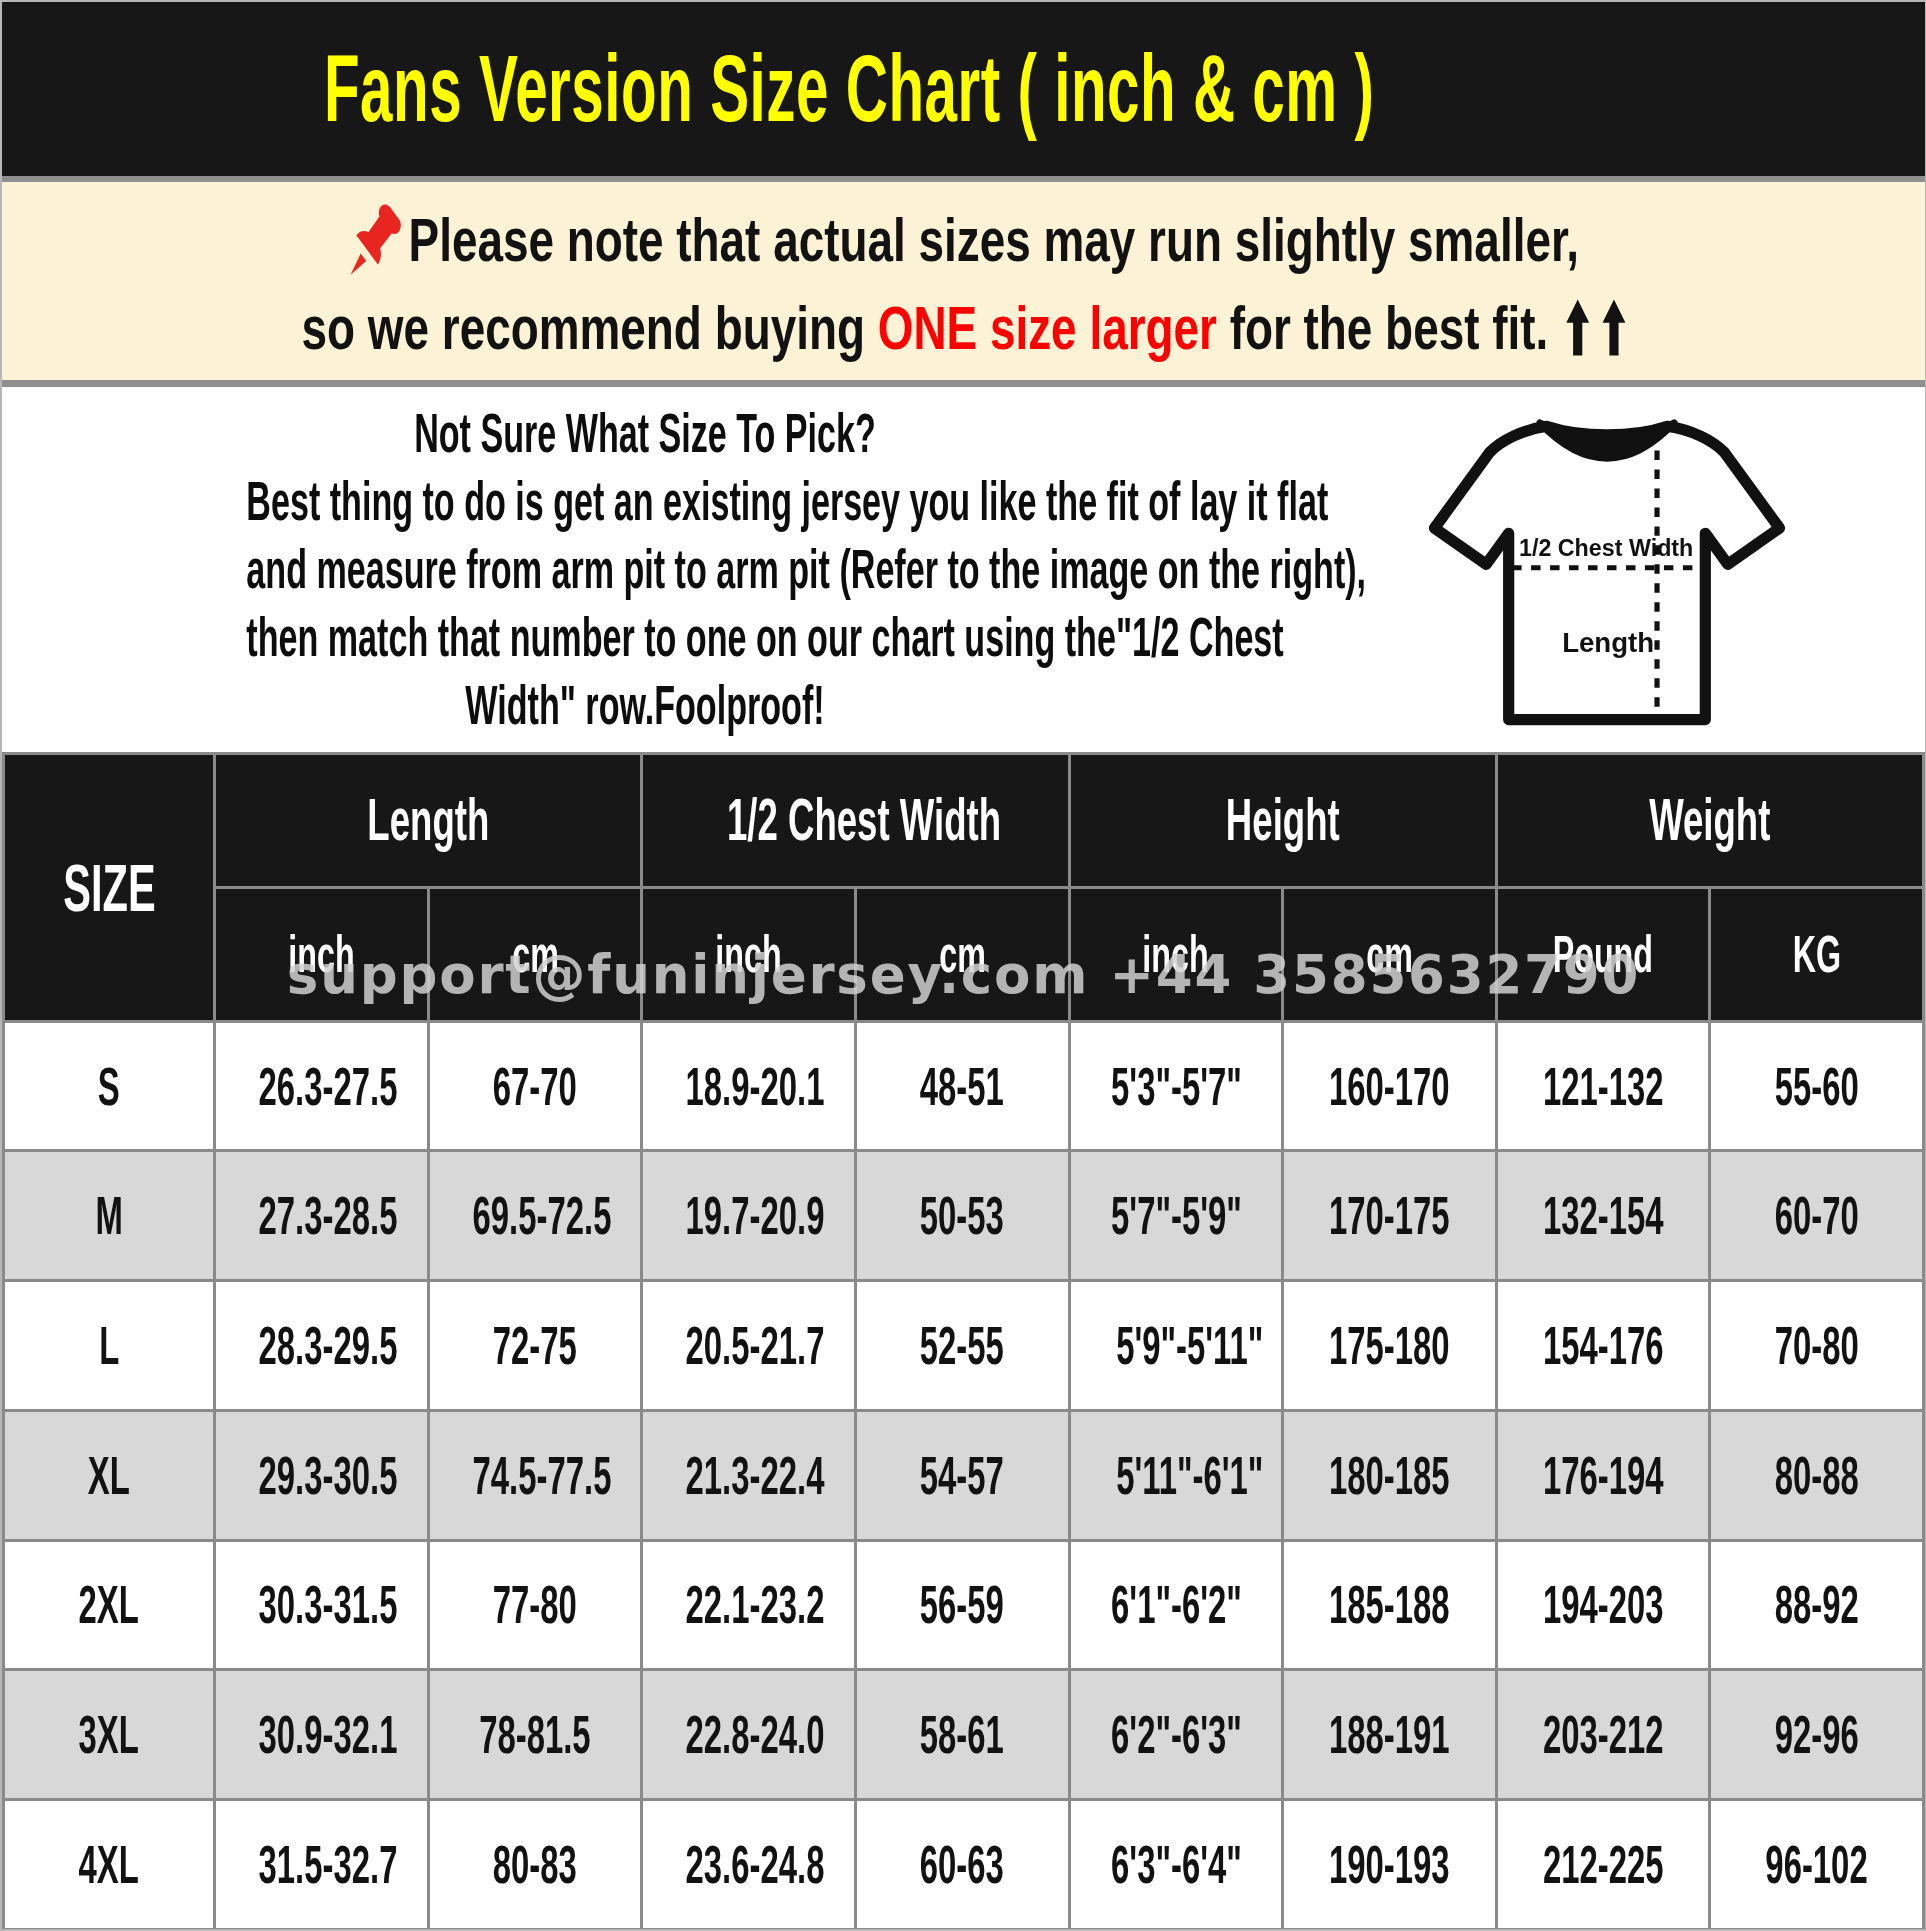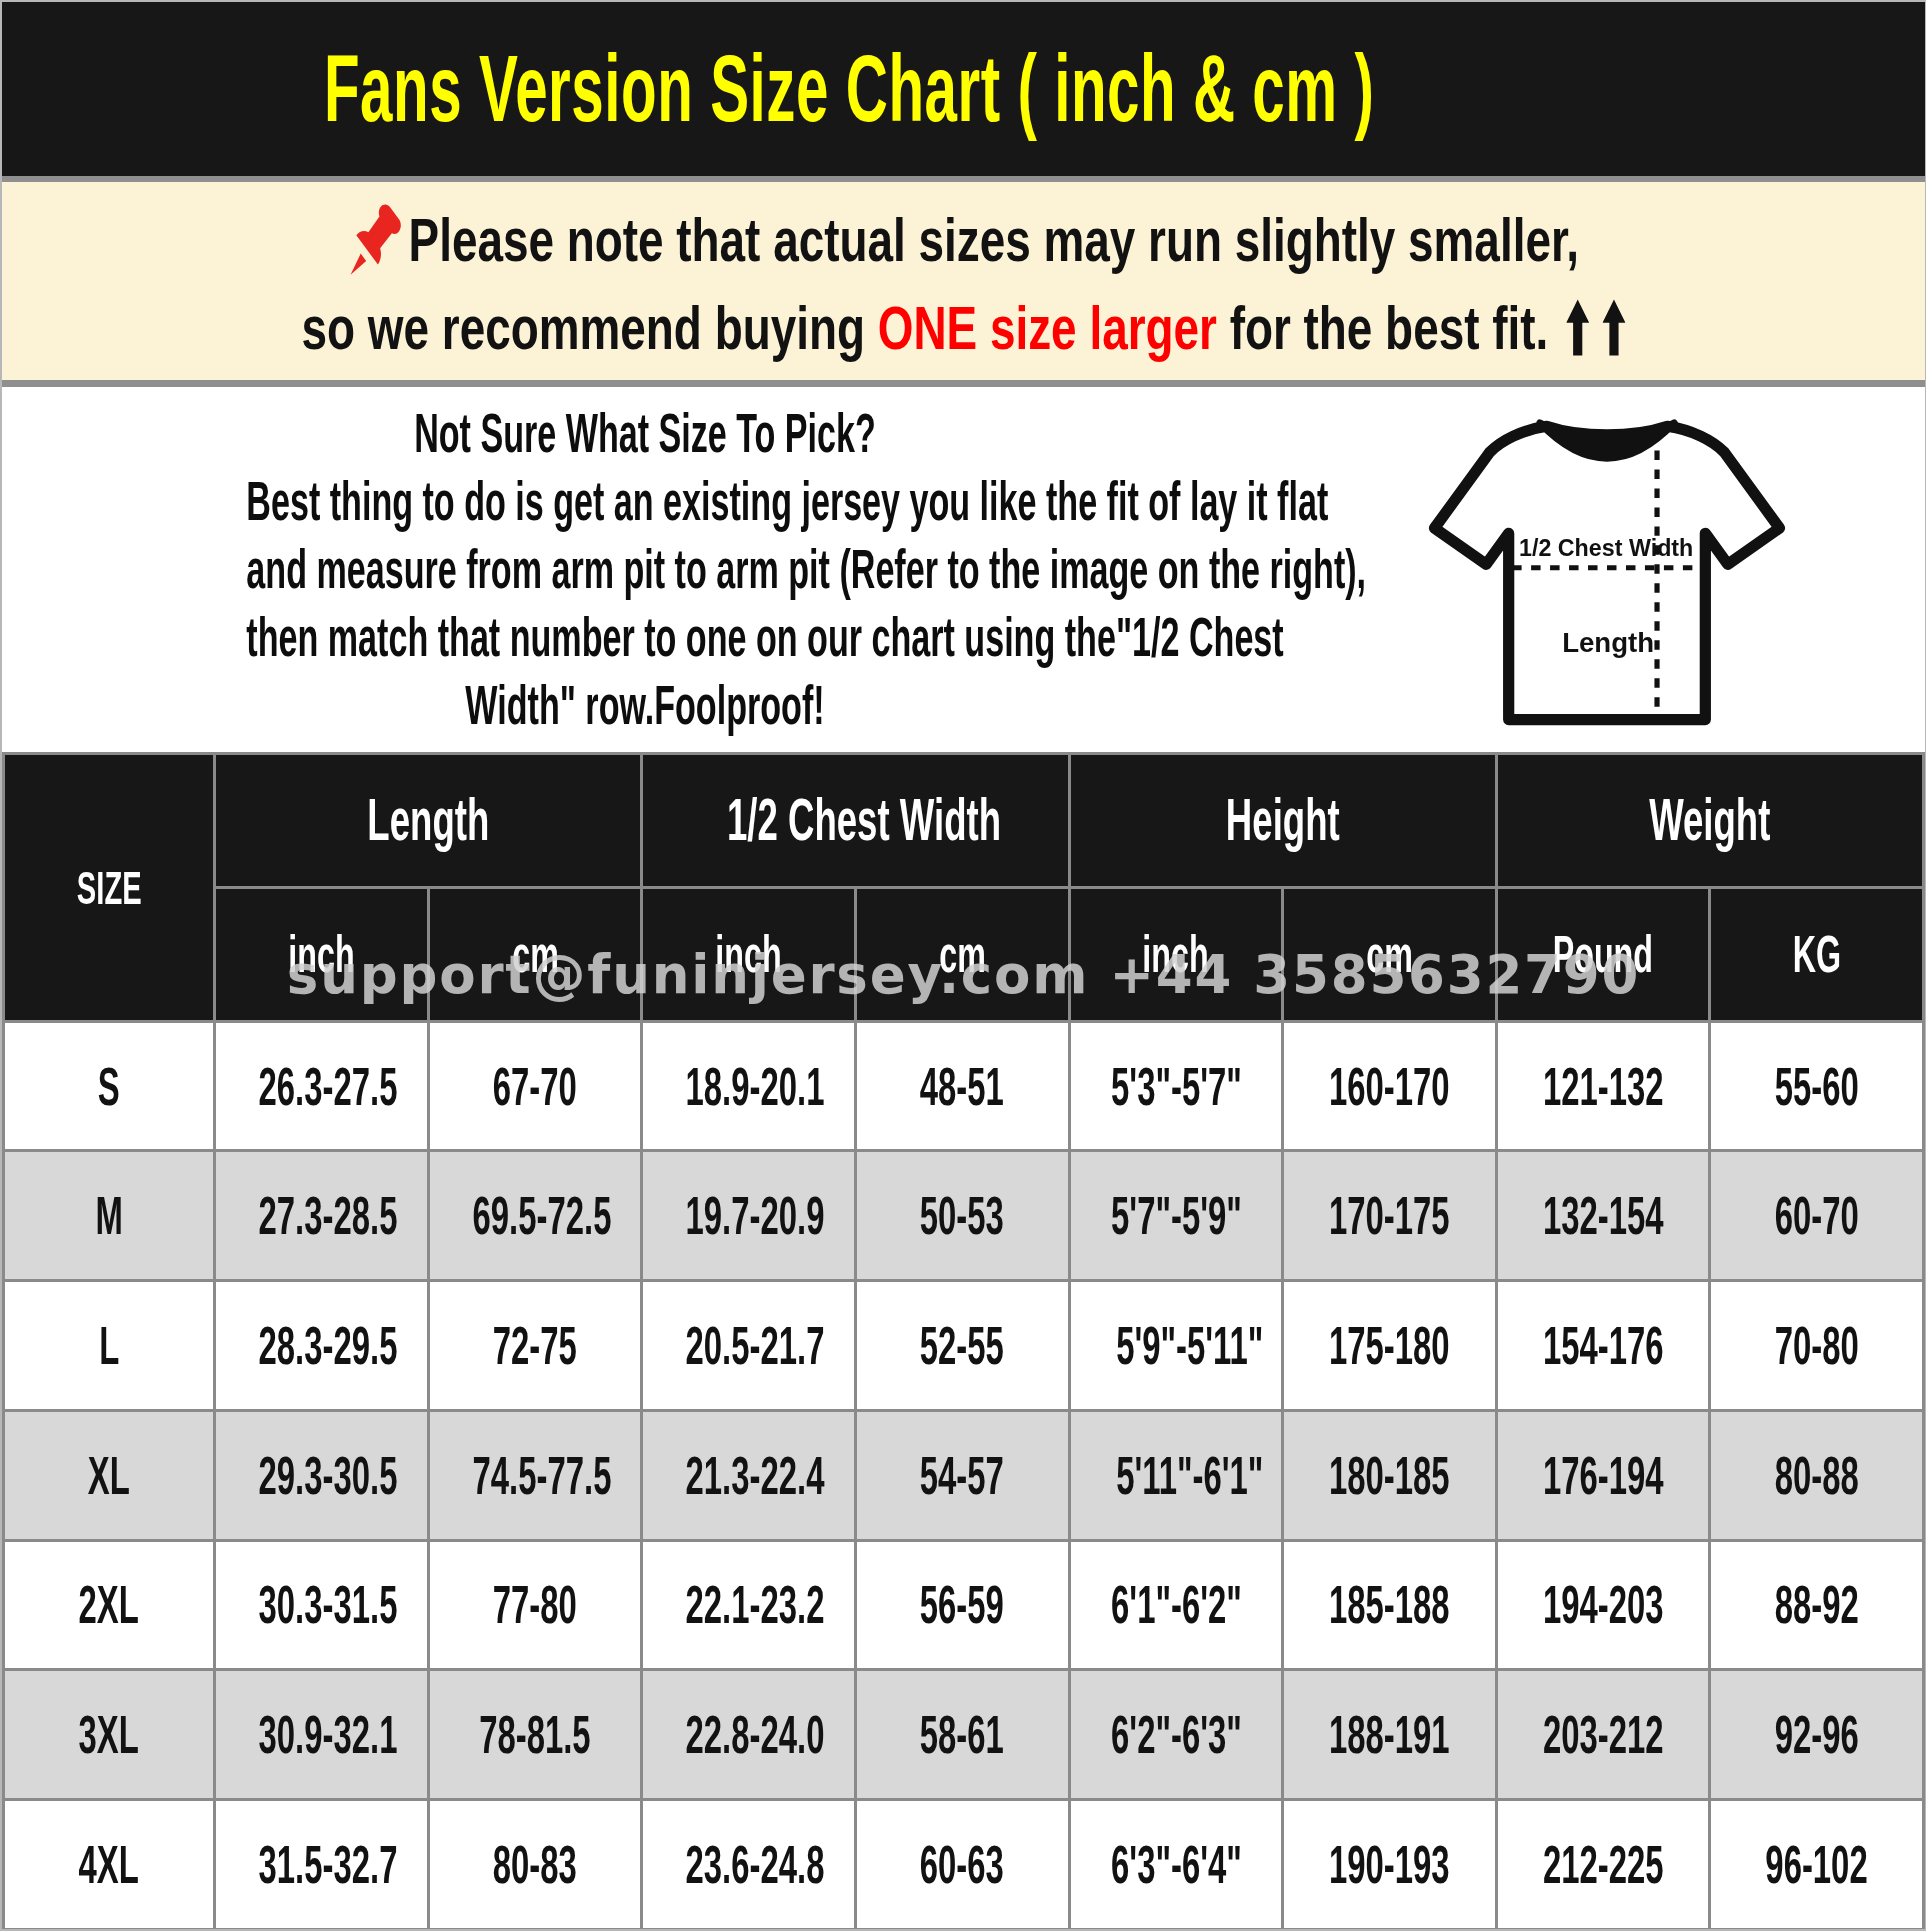--- a/index.html
+++ b/index.html
@@ -35,21 +35,21 @@
   .howto-text > div { transform:scaleX(0.62); transform-origin:50% 50%; white-space:nowrap; }
   .howto-figure { flex:1; display:flex; align-items:center; justify-content:center; }
   .howto-figure svg { width:400px; height:345px; }
 
   
   .size-table { width:100%; height:1179px; border-collapse:collapse; table-layout:fixed; }
   .size-table th, .size-table td { border:3.7px solid #8a8a8a; text-align:center; vertical-align:middle; padding:0; }
   .size-table thead th { background:#171717; color:#ffffff; }
   .group-row th { height:134px; font-size:59px; }
   .sub-row th { height:134px; font-size:52px; }
-  th.size-th { font-size:47px; }
+  th.size-th { font-size:67px; }
   .size-table tbody td { height:129px; font-size:53px; background:#ffffff; color:#121212; }
   .size-table tbody tr:nth-child(even) td { background:#d8d8d8; }
 
   .watermark {
     position:absolute; top:942px; left:0; width:100%; text-align:center;
     font-size:53px; font-weight:600; letter-spacing:1.8px;
     color:rgba(208,208,208,0.85); z-index:5; pointer-events:none;
     font-family:"DejaVu Sans","Liberation Sans",sans-serif;
   }
 </style>

